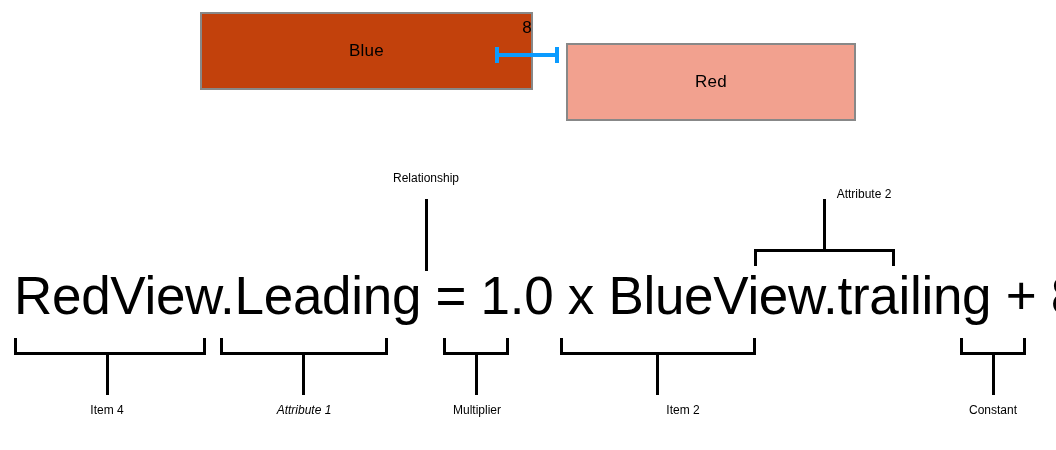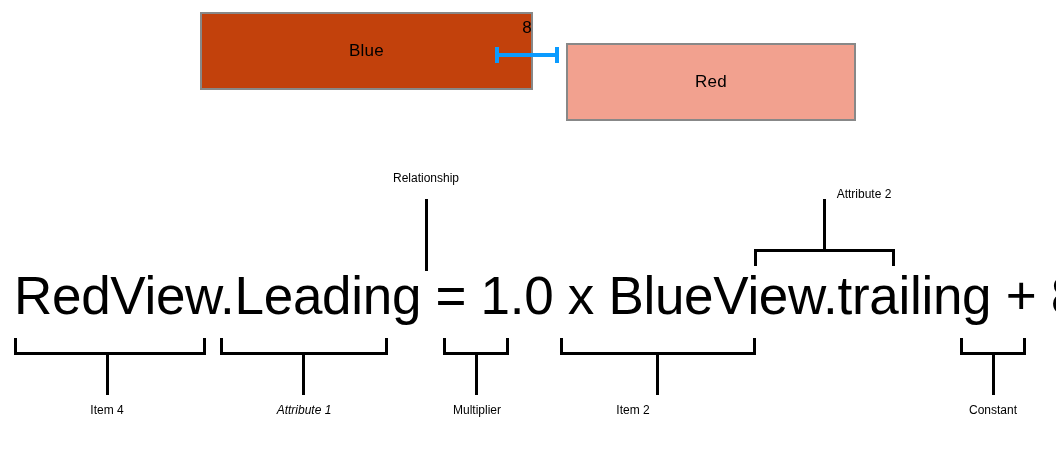--- a/index.html
+++ b/index.html
@@ -167,19 +167,19 @@
   <div class="bracket-up" style="left:220px; top:338px; width:168px;"></div>
   <div class="stem" style="left:302px; top:355px; height:40px;"></div>
   <div class="ann-label" style="left:224px; top:403px; width:160px;font-style:italic;">Attribute 1</div>
 
   <div class="bracket-up" style="left:443px; top:338px; width:66px;"></div>
   <div class="stem" style="left:475px; top:355px; height:40px;"></div>
   <div class="ann-label" style="left:397px; top:403px; width:160px;">Multiplier</div>
 
   <div class="bracket-up" style="left:560px; top:338px; width:196px;"></div>
   <div class="stem" style="left:656px; top:355px; height:40px;"></div>
-  <div class="ann-label" style="left:553px; top:403px; width:160px;">Item 2</div>
+  <div class="ann-label" style="left:603px; top:403px; width:160px;">Item 2</div>
 
   <div class="bracket-up" style="left:960px; top:338px; width:66px;"></div>
   <div class="stem" style="left:992px; top:355px; height:40px;"></div>
   <div class="ann-label" style="left:913px; top:403px; width:160px;">Constant</div>
 
 </div>
 
 </body></html>

